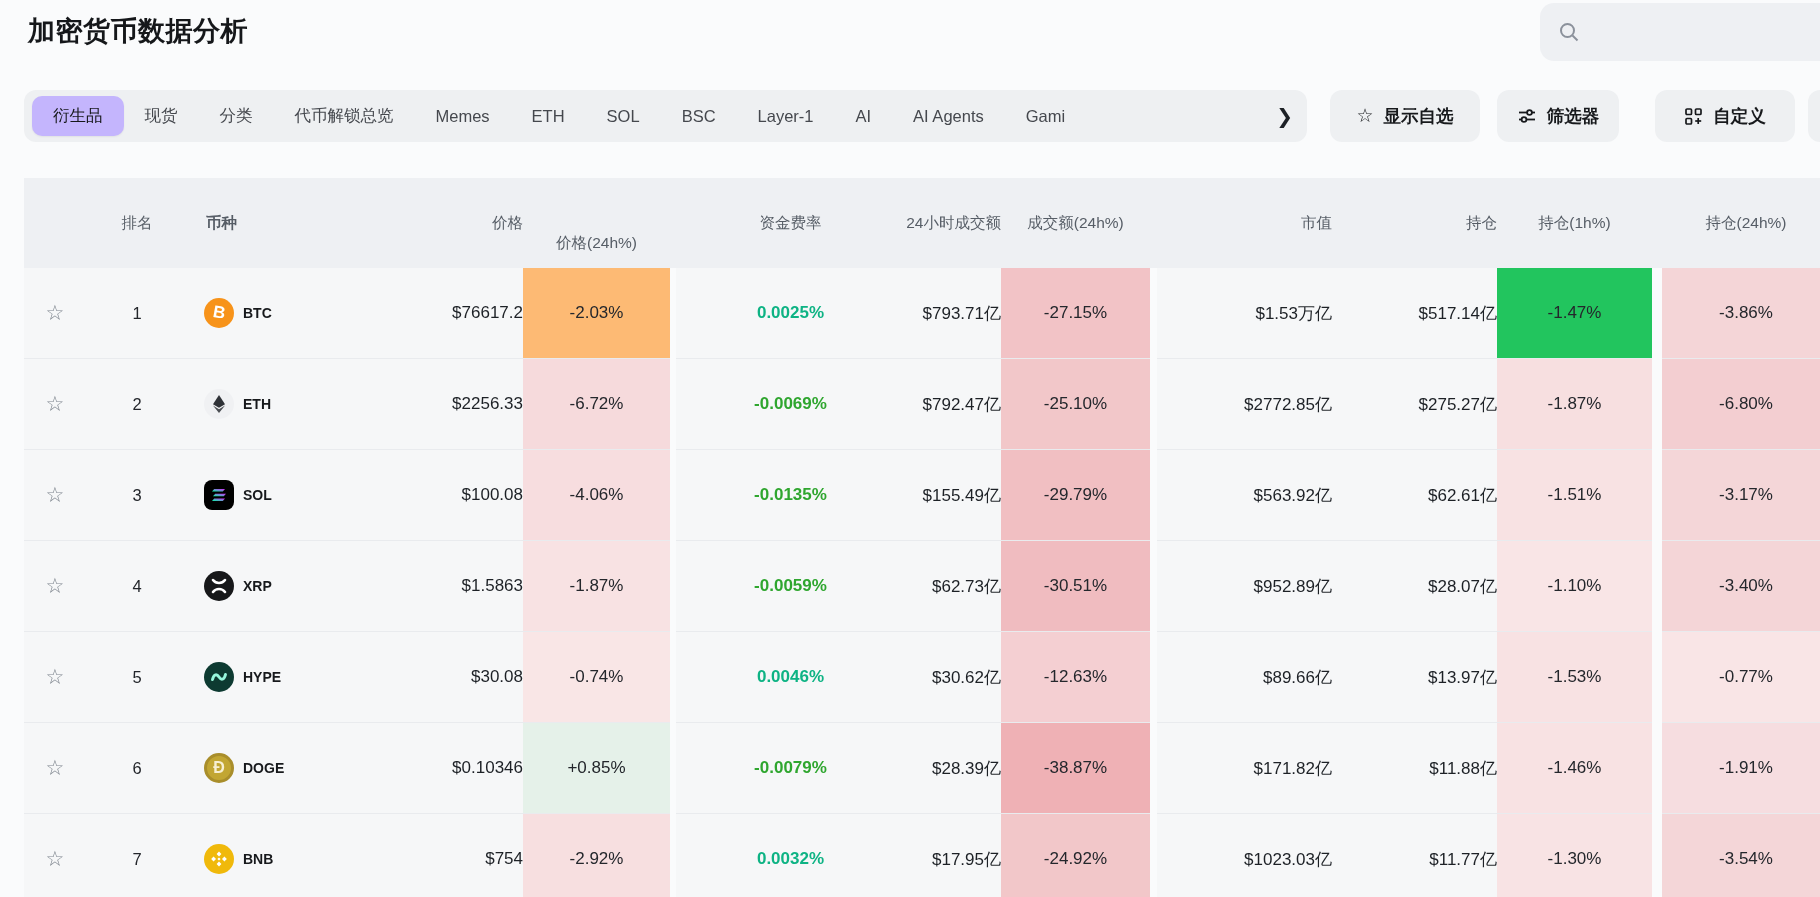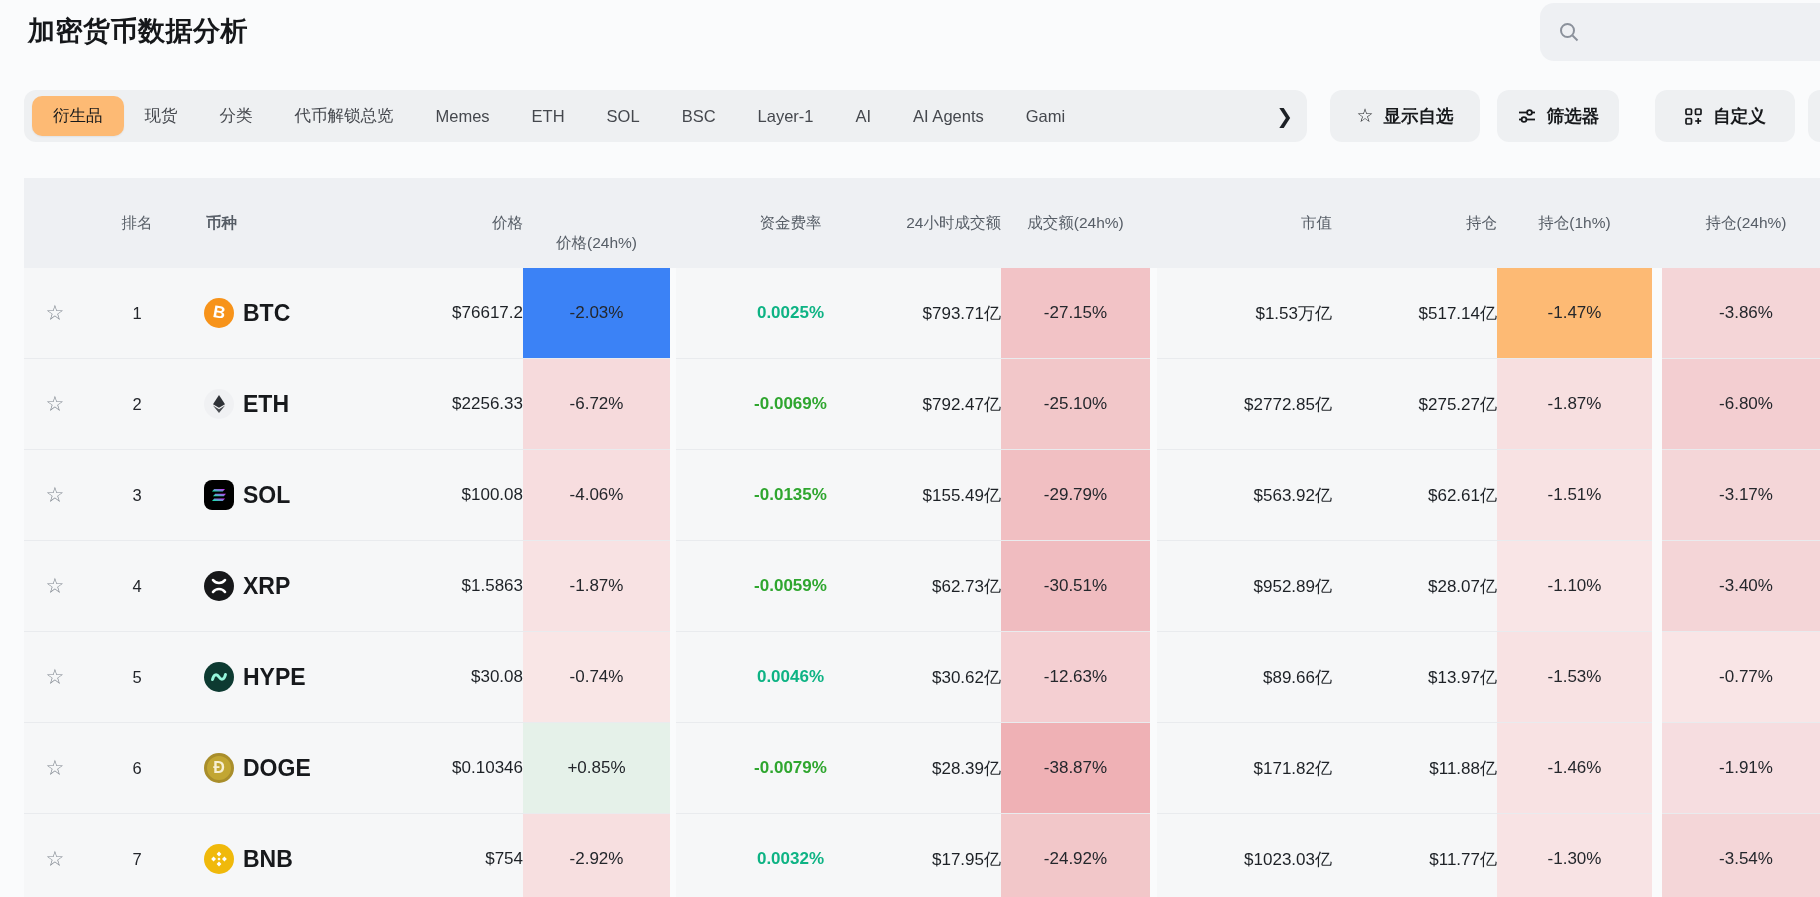--- a/index.html
+++ b/index.html
@@ -24,21 +24,21 @@
     position:absolute; left:24px; top:0; width:1283px; height:52px;
     background:#eef0f2; border-radius:12px; display:flex; align-items:center;
     padding:0 8px; overflow:hidden;
   }
   .tab {
     height:40px; display:flex; align-items:center; padding:0 21px;
     font-size:16.5px; color:#45484e; border-radius:10px; cursor:pointer;
     white-space:nowrap; flex:0 0 auto;
   }
   .tab.active {
-    background:#fdba74; color:#16181a; font-weight:500;
+    background:#c4b5fd; color:#16181a; font-weight:500;
     box-shadow:0 1px 2px rgba(0,0,0,.06);
   }
   .tabs-chevron {
     position:absolute; right:14px; top:0; height:52px; display:flex; align-items:center;
     font-size:20px; font-weight:700; color:#1d2126;
     background:linear-gradient(90deg, rgba(238,240,242,0), #eef0f2 35%);
     padding-left:26px; cursor:pointer;
   }
   .tool-btn {
     position:absolute; top:0; height:52px; background:#eef0f2; border-radius:12px;
@@ -68,21 +68,21 @@
     white-space:nowrap; overflow:hidden;
   }
   .gutter { background:transparent; border-bottom:none; }
   .thead .gutter { background:transparent; }
   .c-center { justify-content:center; }
   .c-right  { justify-content:flex-end; }
   .c-left   { justify-content:flex-start; }
   .star-cell { justify-content:center; font-size:21px; color:#7f868f; cursor:pointer; }
   .rank-cell { justify-content:center; font-size:16.5px; color:#23262b; }
   .coin-cell { padding-left:16px; gap:9px; }
-  .coin-sym  { font-weight:700; font-size:23px; color:#17191c; }
+  .coin-sym  { font-weight:700; font-size:14px; color:#17191c; }
   .num { font-weight:500; }
   .heat { justify-content:center; font-weight:500; color:#24272c; }
   .funding { justify-content:center; font-weight:700; }
   .coin-icon {
     width:30px; height:30px; border-radius:50%; flex:0 0 30px;
     display:flex; align-items:center; justify-content:center;
   }
   .ic-btc  { background:#f7931a; color:#fff; font-weight:700; font-size:17px; transform:none; }
   .ic-btc span { display:inline-block; transform:rotate(10deg); }
   .ic-eth  { background:#f0f1f3; }
@@ -183,29 +183,29 @@
       <div class="grid row">
         <div class="cell star-cell">☆</div>
         <div class="cell rank-cell">1</div>
         <div class="cell coin-cell c-left">
           <span class="coin-icon ic-btc">
             <span>B</span>
           </span>
           <span class="coin-sym">BTC</span>
         </div>
         <div class="cell num c-right">$76617.2</div>
-        <div class="cell heat" style="background: #3b82f6; text-align: center;">-2.03%</div>
+        <div class="cell heat" style="background: #fdba74; text-align: center;">-2.03%</div>
         <div class="cell gutter"></div>
         <div class="cell funding" style="color: rgb(14, 179, 132);">0.0025%</div>
         <div class="cell num c-right">$793.71亿</div>
         <div class="cell heat" style="background: rgb(242, 195, 198);">-27.15%</div>
         <div class="cell gutter"></div>
         <div class="cell num c-right">$1.53万亿</div>
         <div class="cell num c-right">$517.14亿</div>
-        <div class="cell heat" style="background: #fdba74;">-1.47%</div>
+        <div class="cell heat" style="background: #22c55e;">-1.47%</div>
         <div class="cell gutter"></div>
         <div class="cell heat" style="background: rgb(244, 213, 215);">-3.86%</div>
       </div>
       <div class="grid row">
         <div class="cell star-cell">☆</div>
         <div class="cell rank-cell">2</div>
         <div class="cell coin-cell c-left">
           <span class="coin-icon ic-eth">
             <svg class="icon-svg" width="20" height="20" viewBox="0 0 20 20">
               <path d="M10 1 L16 10.2 L10 13.8 L4 10.2 Z" fill="#2f3237"></path>

